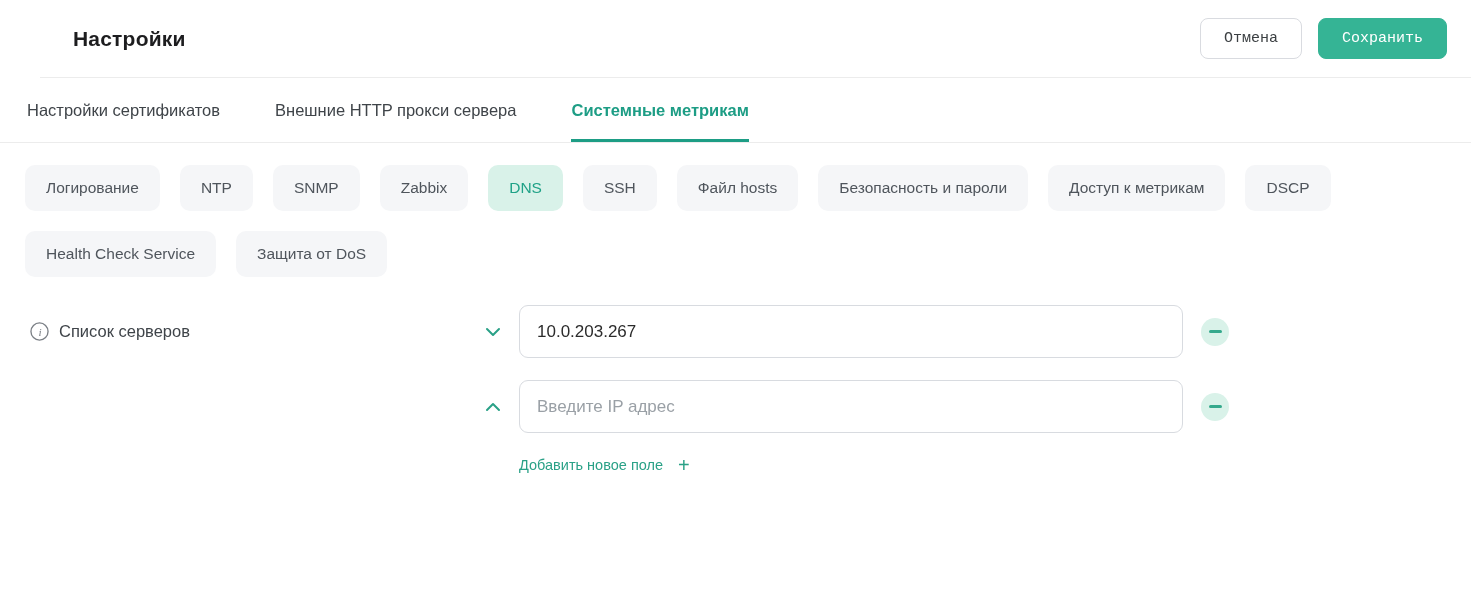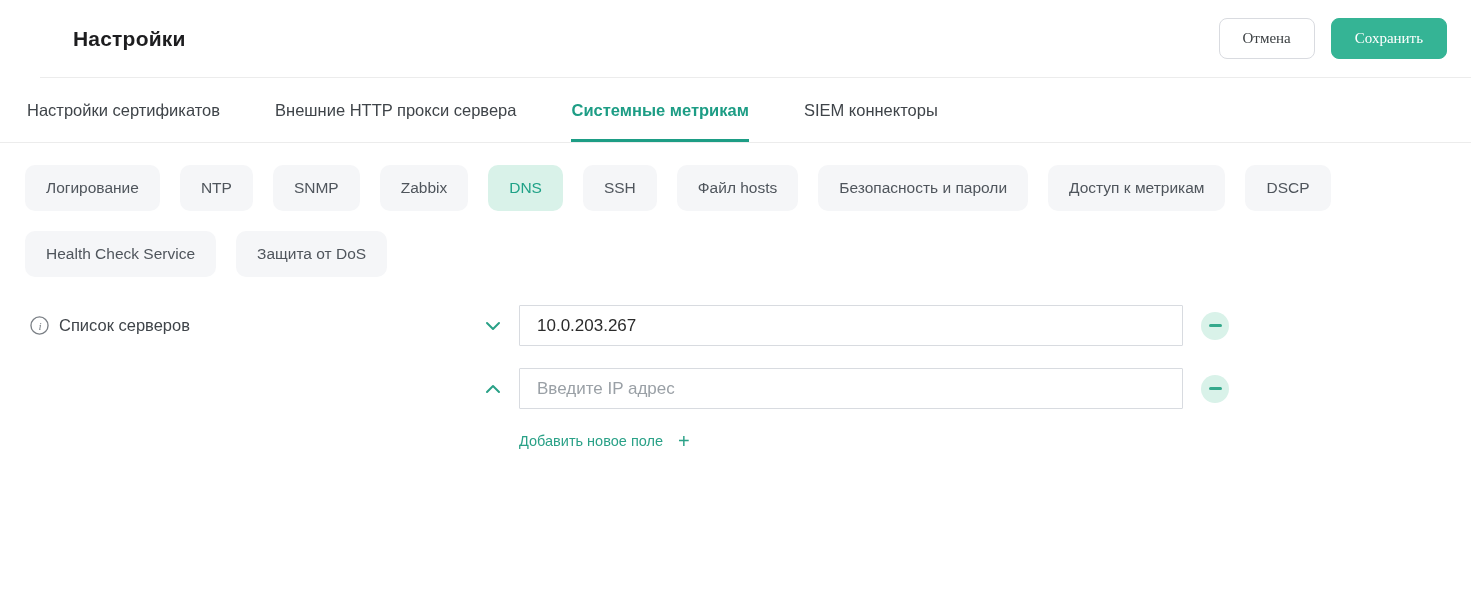--- a/index.html
+++ b/index.html
@@ -26,21 +26,21 @@
     font-size: 21px;
     font-weight: 600;
     color: #1d1d1f;
     letter-spacing: 0.2px;
   }
   .header-actions { display: flex; align-items: center; gap: 16px; }
   .btn {
     height: 41px;
     border-radius: 8px;
     font-size: 15px;
-    font-family: Liberation Serif, serif;
+    font-family: Liberation Mono, monospace;
     padding: 16px 23px;
     cursor: pointer;
     display: inline-flex;
     align-items: center;
     justify-content: center;
   }
   .btn-outline {
     background: #ffffff;
     border: 1px solid #d9dbe0;
     color: #3c4043;
@@ -123,23 +123,23 @@
   .chev-col {
     width: 35px;
     flex: none;
     display: flex;
     align-items: center;
     justify-content: flex-start;
     cursor: pointer;
   }
   .ip-input {
     width: 664px;
-    height: 41px;
+    height: 53px;
     border: 1px solid #d8dbe0;
-    border-radius: 1px;
+    border-radius: 9px;
     padding: 0 17px;
     font-size: 17px;
     font-family: inherit;
     color: #2b2b2b;
     outline: none;
     flex: none;
     background: #ffffff;
   }
   .ip-input::placeholder { color: #9aa0a6; opacity: 1; }
   .minus-btn {
@@ -188,21 +188,20 @@
   <div class="header-actions">
     <button class="btn btn-outline">Отмена</button>
     <button class="btn btn-primary">Сохранить</button>
   </div>
 </div>
 
 <div class="tabbar">
   <div class="tab">Настройки сертификатов</div>
   <div class="tab">Внешние HTTP прокси сервера</div>
   <div class="tab active">Системные метрикам</div>
-  <div class="tab">SIEM коннекторы</div>
 </div>
 
 <div class="chips">
   <div class="chip">Логирование</div>
   <div class="chip">NTP</div>
   <div class="chip">SNMP</div>
   <div class="chip">Zabbix</div>
   <div class="chip active">DNS</div>
   <div class="chip">SSH</div>
   <div class="chip">Файл hosts</div>

